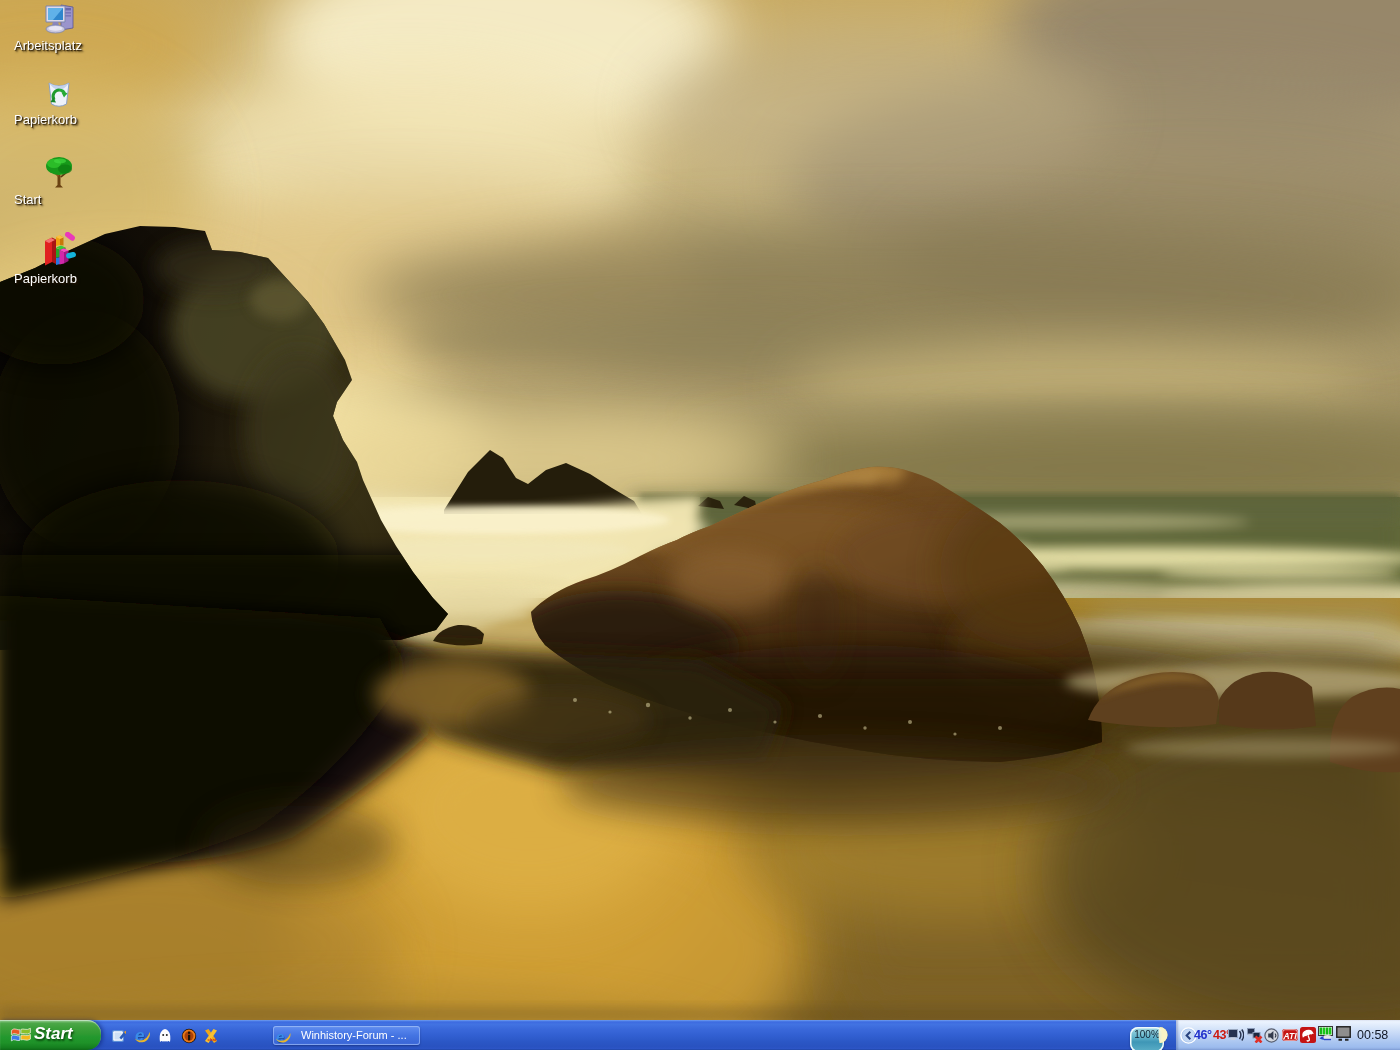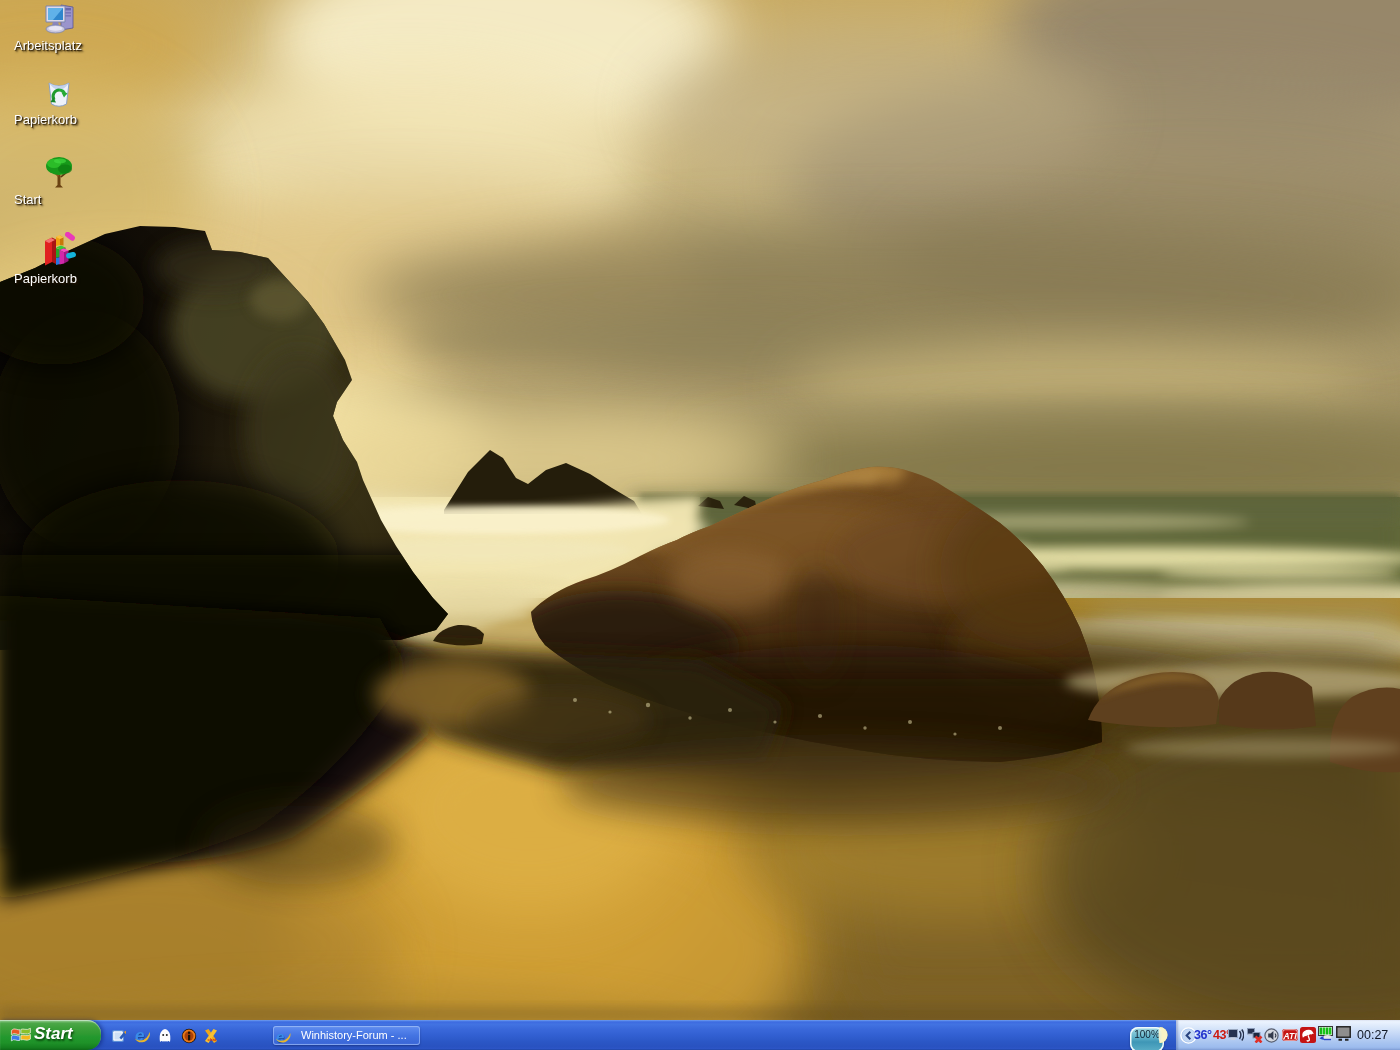--- a/index.html
+++ b/index.html
@@ -330,21 +330,21 @@
  <path d="M8.5,1 a8,8 0 0 1 0,16 q-2,-8 0,-16" fill="#faf6d2" opacity="0.9"></path>
 </svg>
 
 <div id="tray"></div>
 <svg style="position:absolute;left:1180px;top:1027px" width="17" height="17" viewBox="0 0 17 17">
  <circle cx="8.5" cy="8.5" r="7.6" fill="#aac6ee"></circle>
  <circle cx="8.5" cy="8.5" r="7.6" fill="none" stroke="#ffffff" stroke-width="1.4"></circle>
  <circle cx="8.5" cy="8.5" r="6.2" fill="#c4d8f4"></circle>
  <path d="M10.3,4.8 L6.6,8.5 L10.3,12.2" fill="none" stroke="#28427e" stroke-width="2"></path>
 </svg>
-<div style="position:absolute;left:1194px;top:1028px;color:#2233cc;font-size:12.5px;font-weight:bold;letter-spacing:-0.4px">36°</div>
+<div style="position:absolute;left:1194px;top:1028px;color:#2233cc;font-size:12.5px;font-weight:bold;letter-spacing:-0.4px">46°</div>
 <div style="position:absolute;left:1213px;top:1028px;color:#cc1a10;font-size:12.5px;font-weight:bold;letter-spacing:-0.4px">43°</div>
 <svg class="trayicon" style="left:1228px;top:1027px" viewBox="0 0 16 16">
  <rect x="0.5" y="2.5" width="9" height="8" fill="#27324e" stroke="#9aa8c0"></rect>
  <rect x="2.5" y="10.5" width="5" height="2.5" fill="#c8d0e0"></rect>
  <path d="M11.5,4 q2.8,4 0,8 M13.8,2.5 q3.8,5.5 0,11" stroke="#27324e" fill="none" stroke-width="1.4"></path>
 </svg>
 <svg class="trayicon" style="left:1247px;top:1027px" viewBox="0 0 16 16">
  <rect x="0.5" y="1.5" width="7" height="5.5" fill="#27324e" stroke="#8c9cb8"></rect>
  <rect x="1.5" y="7" width="5" height="1.5" fill="#b8c4d8"></rect>
  <rect x="6" y="5.5" width="7" height="5.5" fill="#1c2840" stroke="#8c9cb8"></rect>
@@ -377,13 +377,13 @@
  <rect x="10.8" y="1.5" width="2.6" height="7" fill="#18c818"></rect>
  <path d="M1.5,12.5 Q5,8.5 11,12 Q7.5,15.5 1.5,12.5 Z" fill="#2845c8"></path>
  <ellipse cx="9.5" cy="11.5" rx="4" ry="2.4" fill="#e4e6ea"></ellipse>
  <path d="M6,13.5 L13,13.5" stroke="#2845c8" stroke-width="1.4"></path>
 </svg>
 <svg class="trayicon" style="left:1336px;top:1026px" viewBox="0 0 16 16">
  <rect x="0.8" y="0.8" width="13.4" height="10.4" fill="#9a9a9a" stroke="#222222" stroke-width="1.5"></rect>
  <rect x="2" y="2" width="11" height="8" fill="#8e8e8e"></rect>
  <path d="M2.5,13.8 L6,13.8 M9,13.8 L12.5,13.8" stroke="#222222" stroke-width="2"></path>
 </svg>
-<div id="clock">00:27</div>
+<div id="clock">00:58</div>
 
 </body></html>

